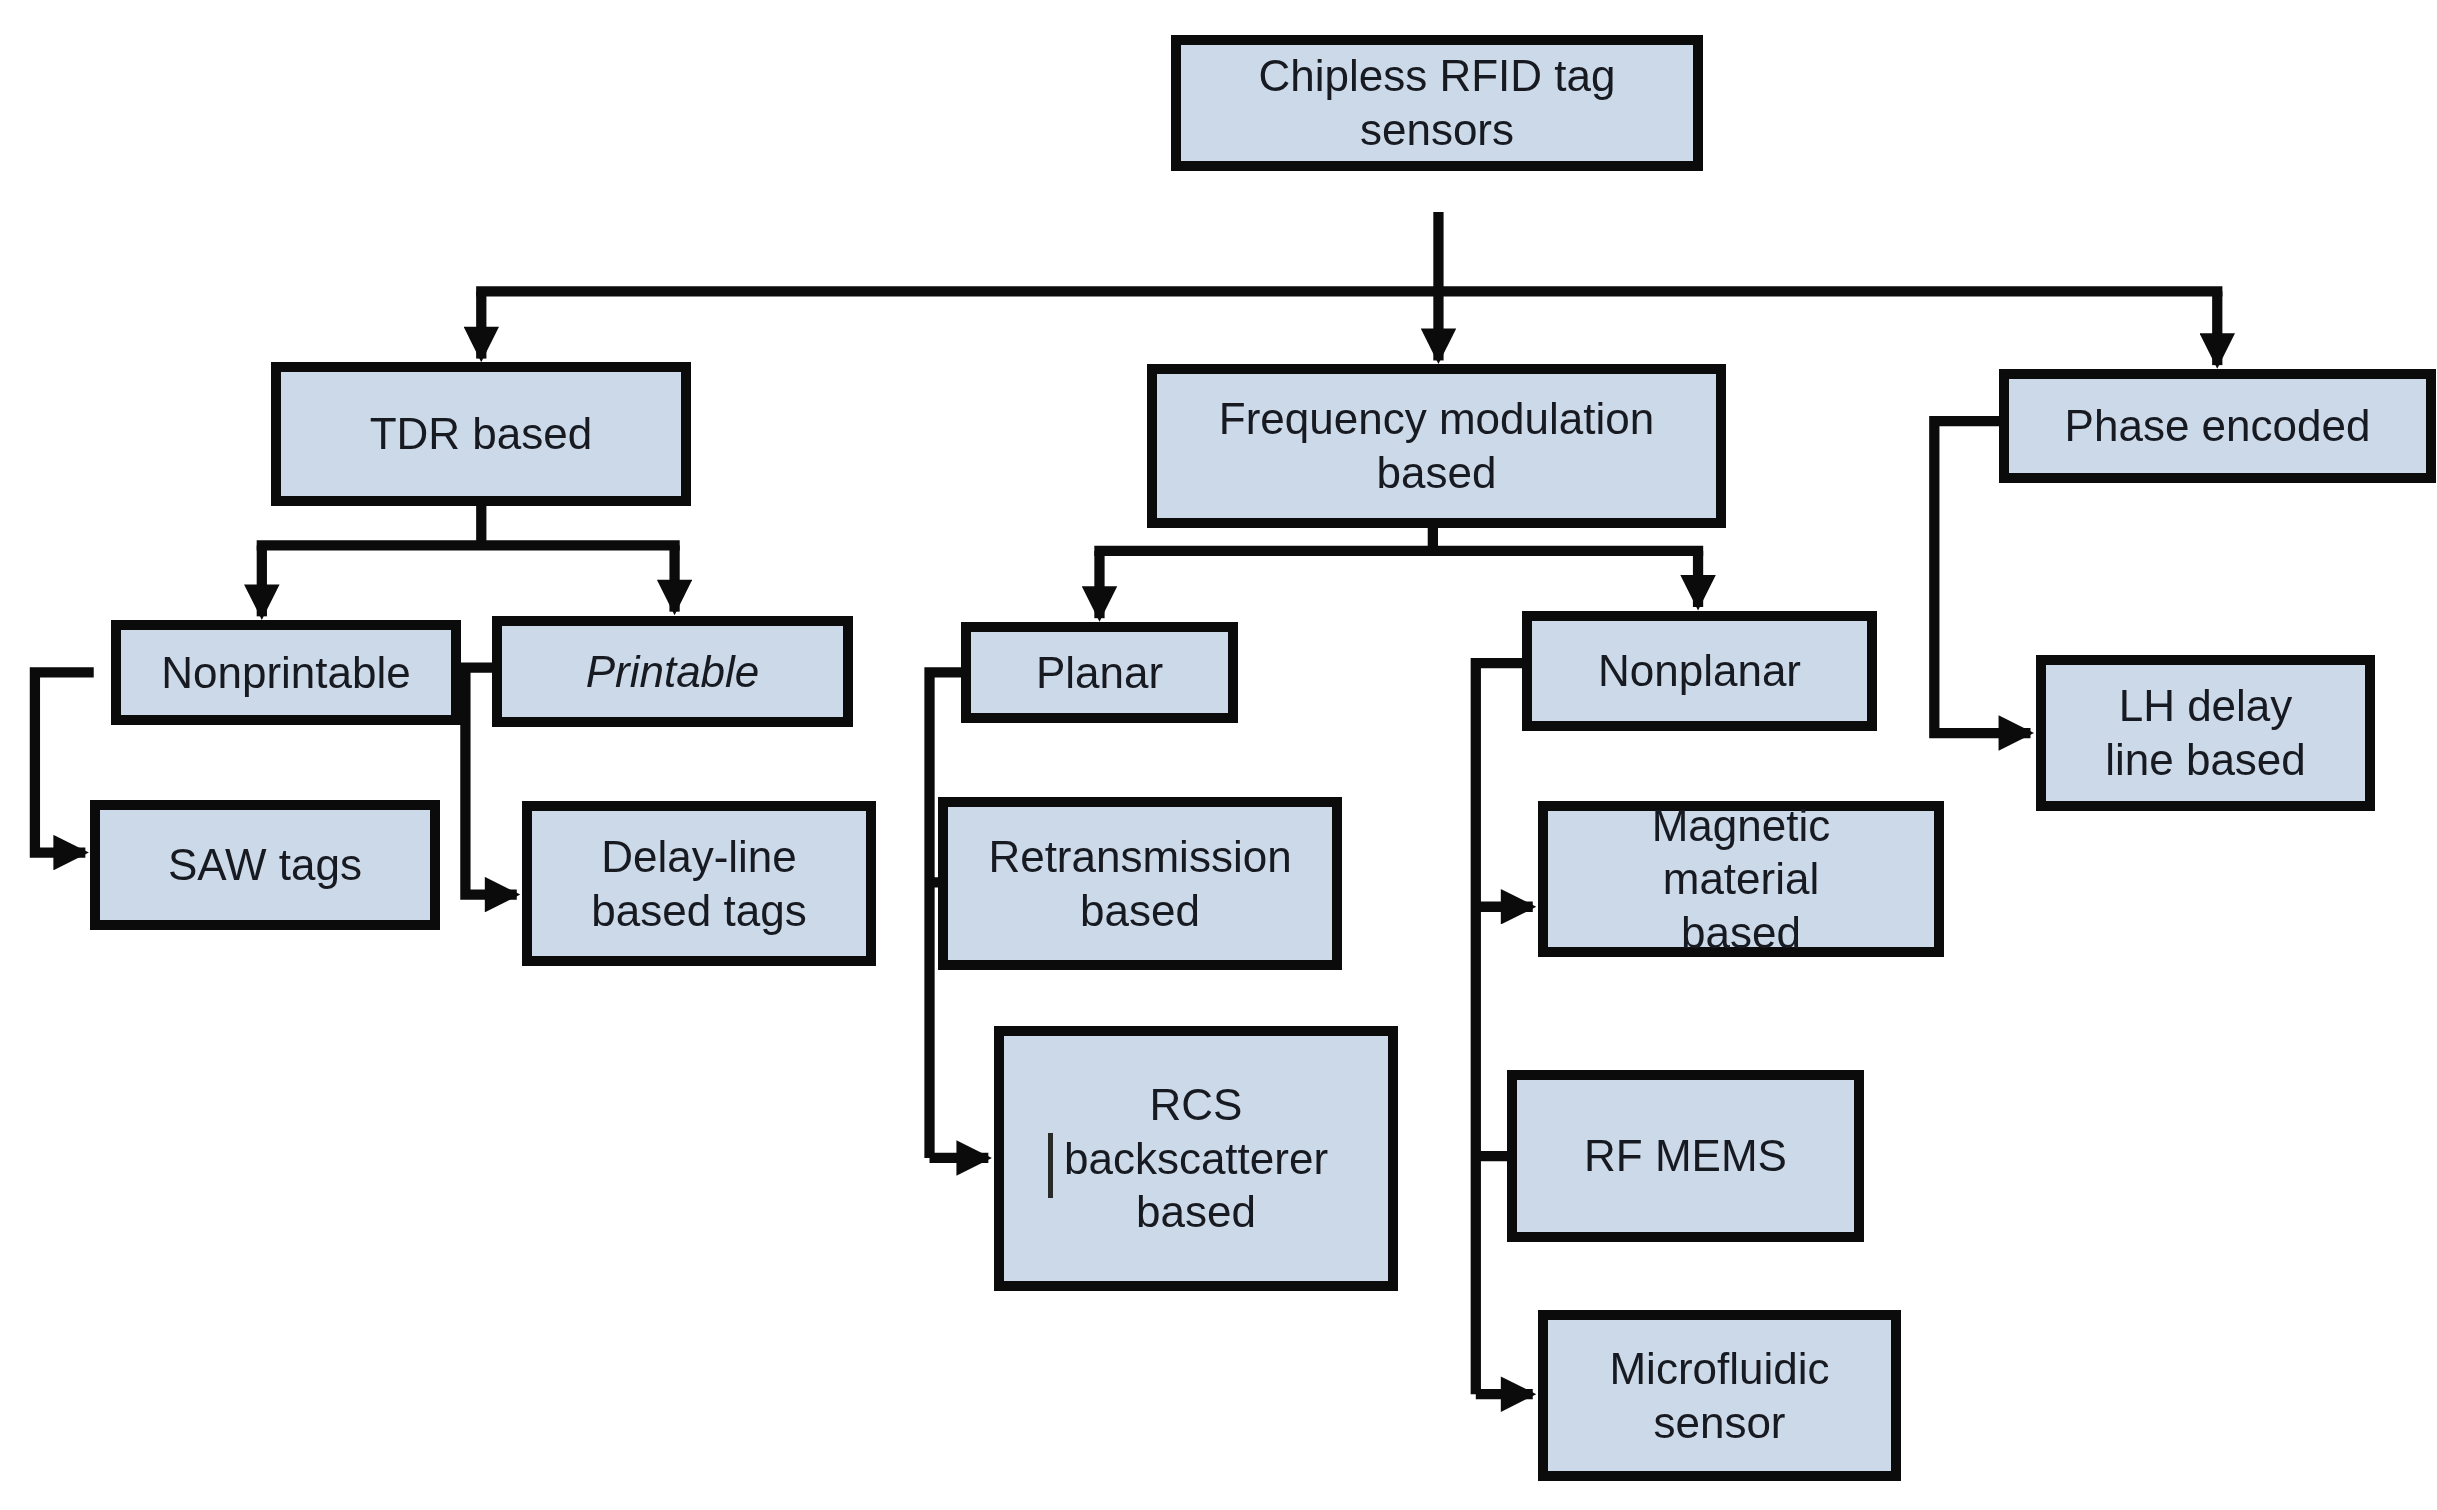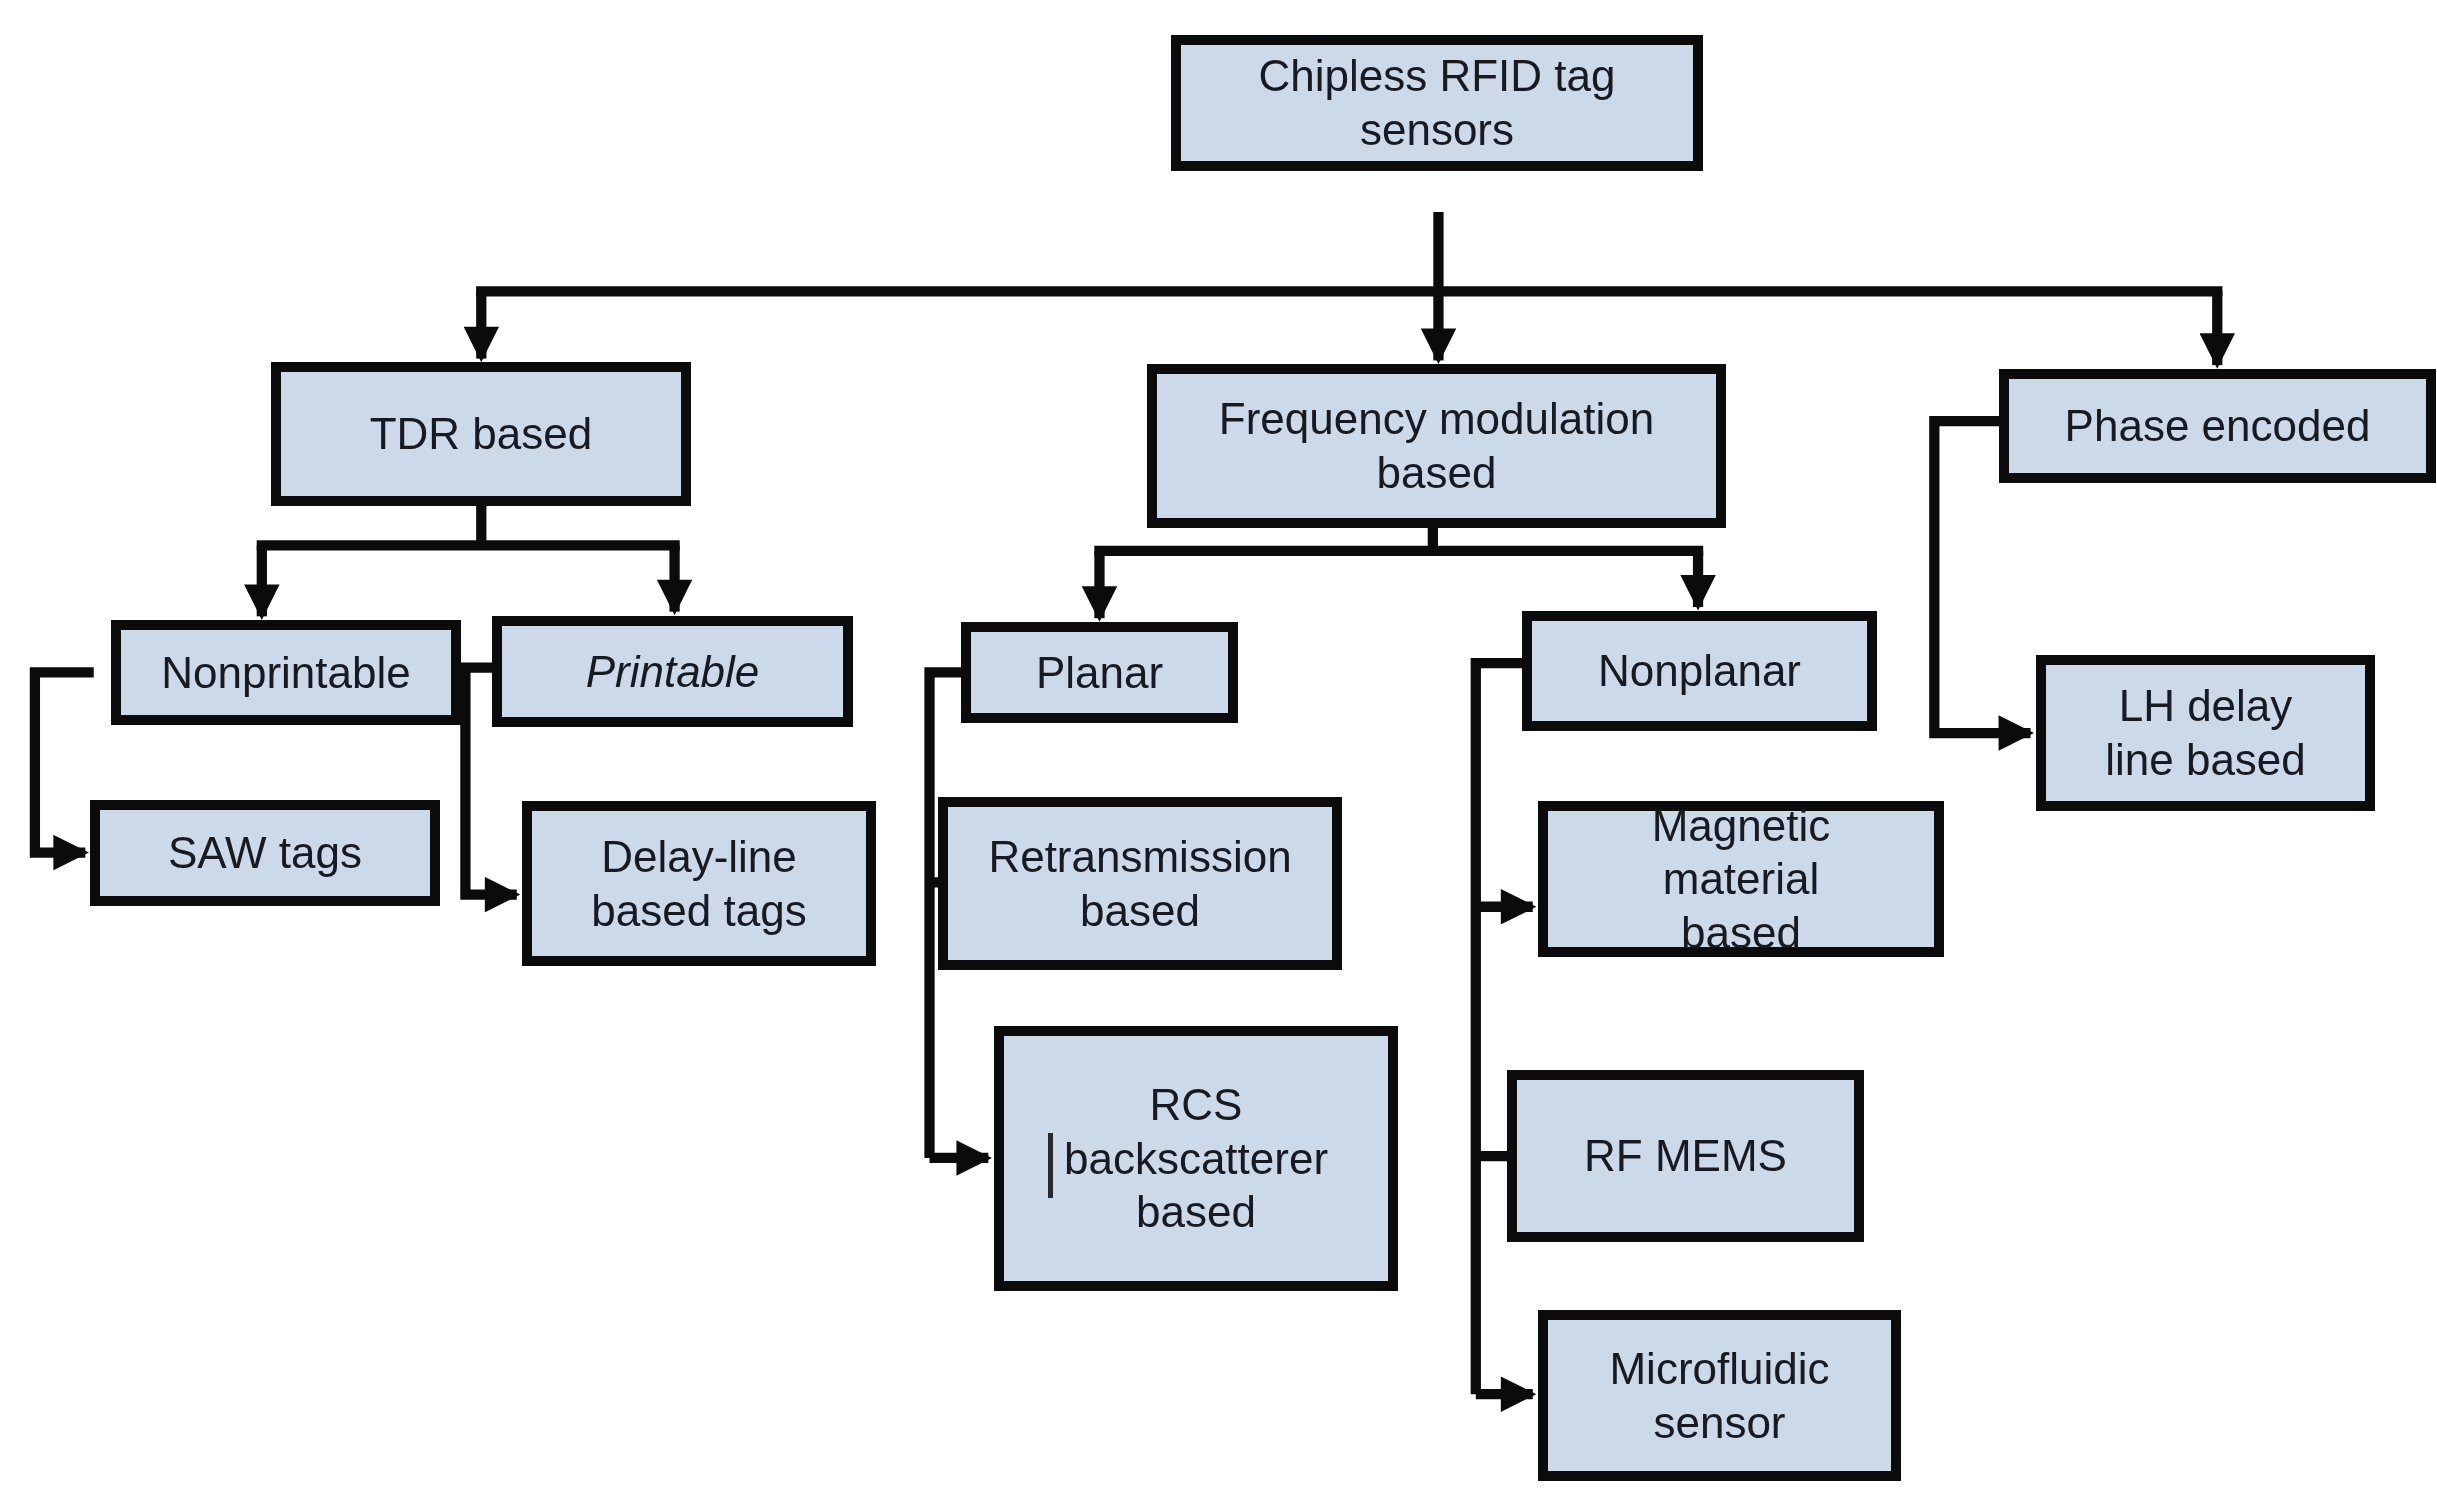--- a/index.html
+++ b/index.html
@@ -123,21 +123,21 @@
   </div>
 
   <div class="node" style="left:961px; top:622px; width:277px; height:101px; padding:0 9.3px;">
     <span class="label">Planar</span>
   </div>
 
   <div class="node" style="left:1522px; top:611px; width:355px; height:120px; padding:0 16px;">
     <span class="label">Nonplanar</span>
   </div>
 
-  <div class="node" style="left:90px; top:800px; width:350px; height:106px; padding:0 9.3px;">
+  <div class="node" style="left:90px; top:800px; width:350px; height:130px; padding:0 9.3px;">
     <span class="label">SAW tags</span>
   </div>
 
   <div class="node" style="left:522px; top:801px; width:354px; height:165px; padding:0 28px;">
     <span class="label">Delay-line based tags</span>
   </div>
 
   <div class="node" style="left:938px; top:797px; width:404px; height:173px; padding:0 14px;">
     <span class="label">Retransmission based</span>
   </div>

